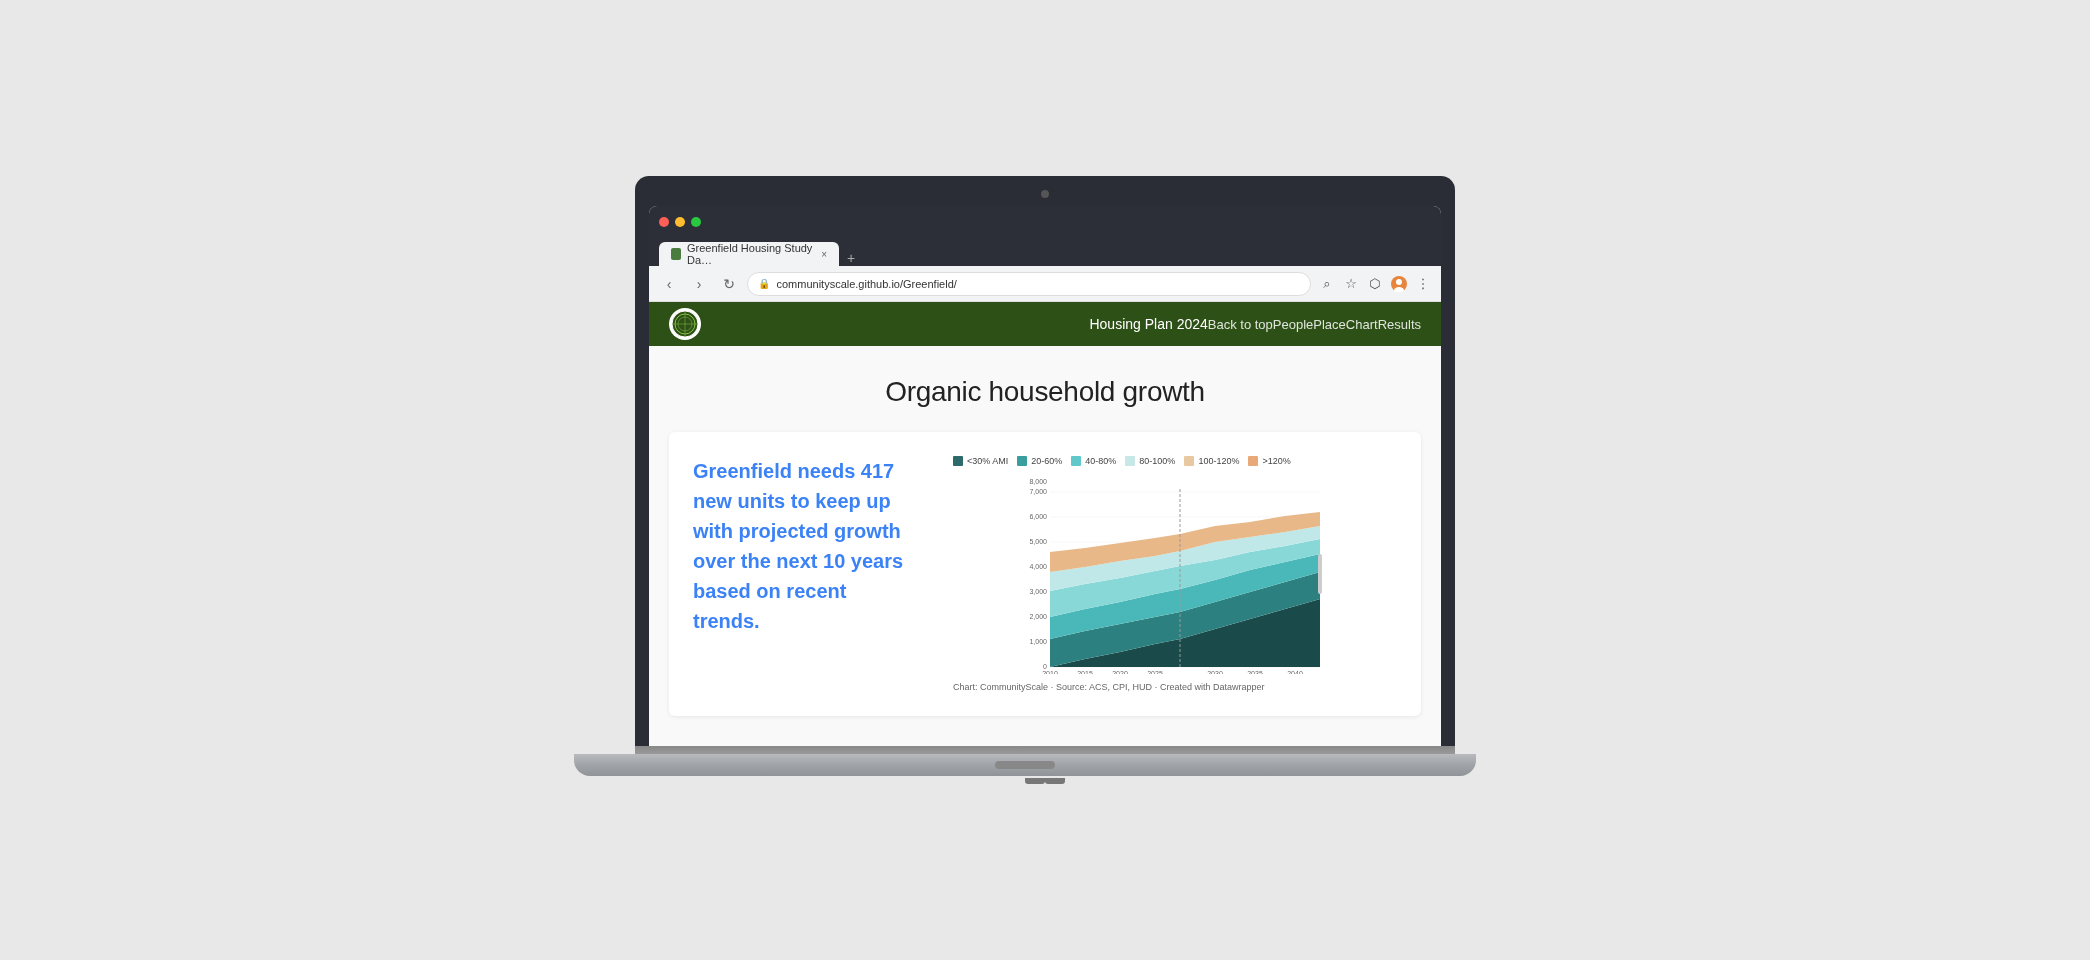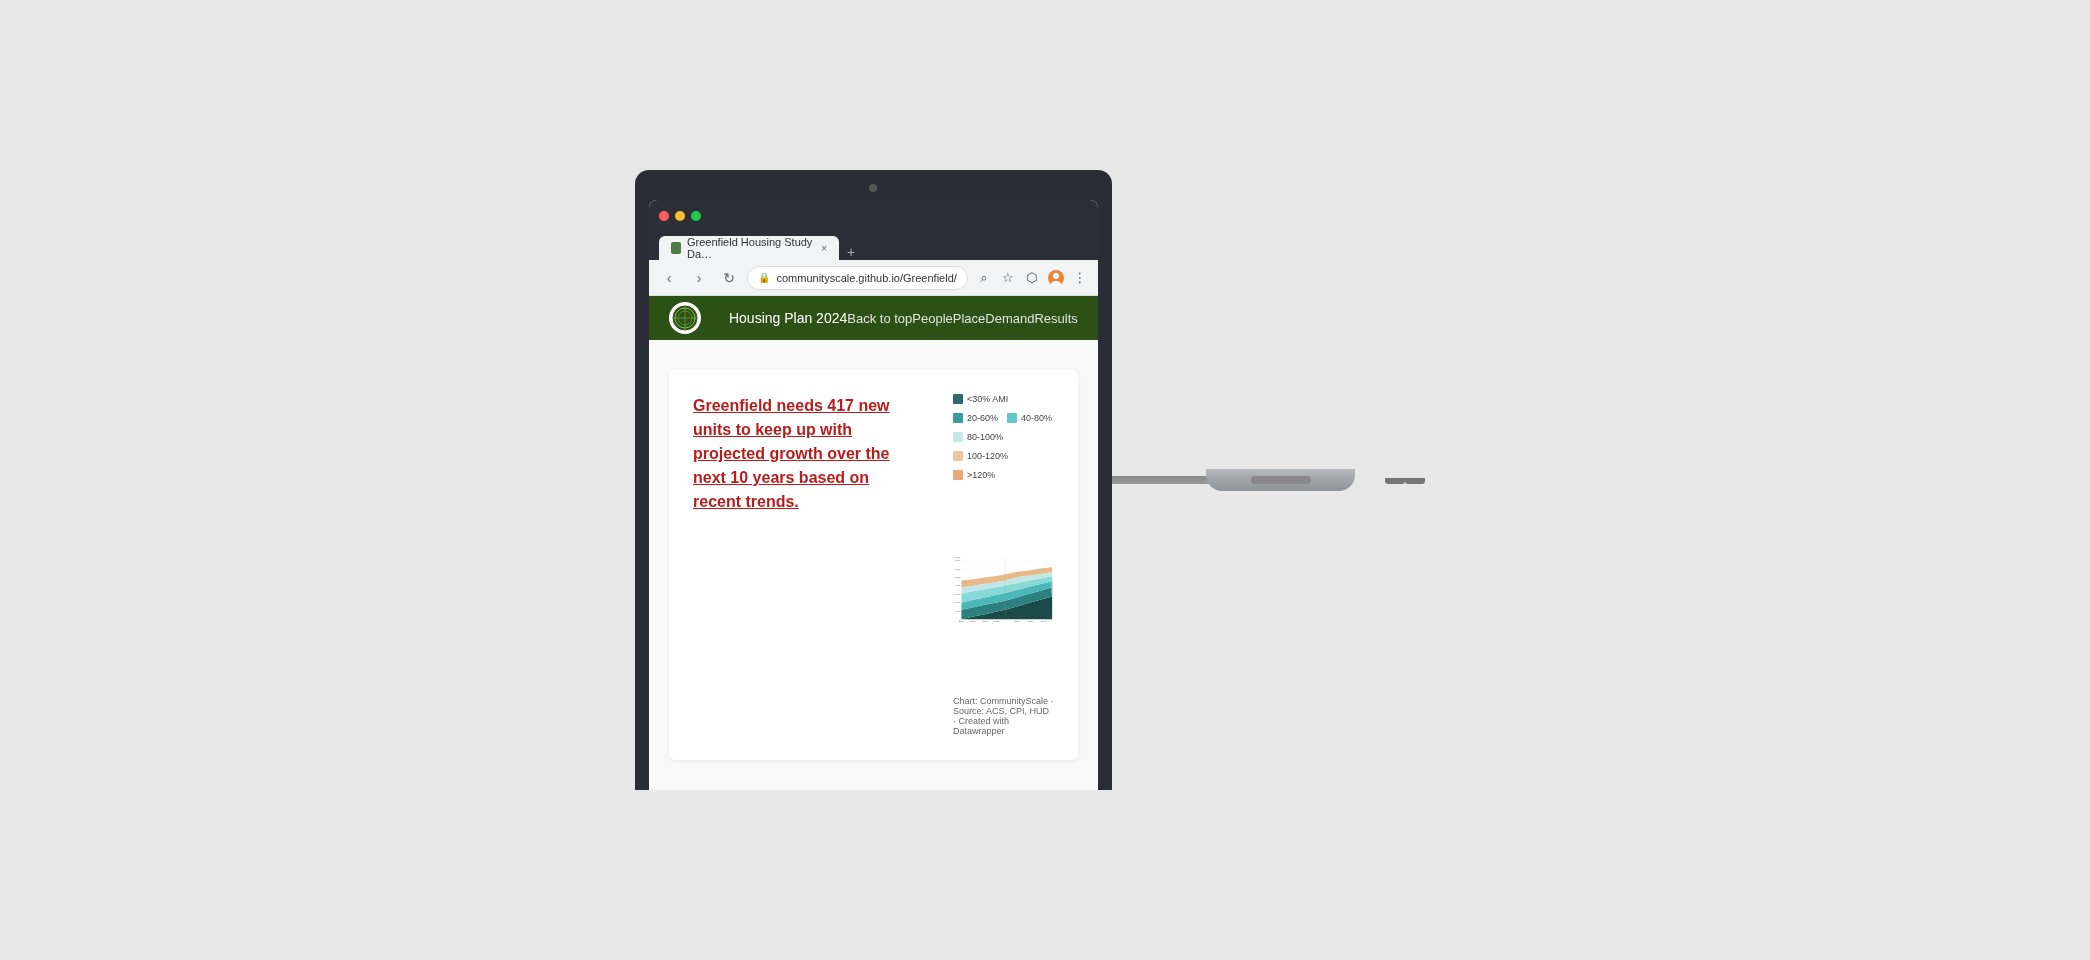--- a/index.html
+++ b/index.html
@@ -9,21 +9,21 @@
       justify-content: center;
       align-items: center;
       min-height: 100vh;
       font-family: -apple-system, BlinkMacSystemFont, 'Segoe UI', sans-serif;
     }
 
     .laptop-wrapper {
       position: relative;
       width: 820px;
       display: flex;
-      flex-direction: row;
+      flex-direction: column;
       align-items: center;
     }
 
     .laptop-screen-bezel {
       background: #2a2d35;
       border-radius: 14px 14px 0 0;
       padding: 14px 14px 0 14px;
       width: 100%;
       position: relative;
     }
@@ -231,25 +231,24 @@
       gap: 20px;
       align-items: flex-start;
     }
 
     .left-text {
       flex: 0 0 240px;
       padding-right: 16px;
     }
 
     .headline-text {
-      font-size: 16px;
+      font-size: 20px;
       font-weight: 700;
-      color: #b91c1c;
+      color: #3b82f6;
       line-height: 1.5;
-      text-decoration: underline;
     }
 
     .chart-area {
       flex: 1;
     }
 
     .chart-legend {
       display: flex;
       gap: 9px;
       margin-bottom: 8px;
@@ -392,26 +391,27 @@
               <circle cx="14" cy="14" r="7" fill="none" stroke="#8bc34a" stroke-width="0.5"></circle>
               <line x1="14" y1="1" x2="14" y2="27" stroke="#8bc34a" stroke-width="0.5"></line>
               <line x1="1" y1="14" x2="27" y2="14" stroke="#8bc34a" stroke-width="0.5"></line>
             </svg>
           </div>
           <span class="site-title">Housing Plan 2024</span>
           <div class="nav-links">
             <a class="nav-link">Back to top</a>
             <a class="nav-link">People</a>
             <a class="nav-link">Place</a>
-            <a class="nav-link">Demand</a>
+            <a class="nav-link">Chart</a>
             <a class="nav-link">Results</a>
           </div>
         </nav>
 
         <div class="main-content">
+          <h1 class="page-title">Organic household growth</h1>
 
           <div class="content-card">
 
             <div class="left-text">
               <p class="headline-text">Greenfield needs 417 new units to keep up with projected growth over the next 10 years based on recent trends.</p>
             </div>
 
             <div class="chart-area">
 
               <div class="chart-legend">

